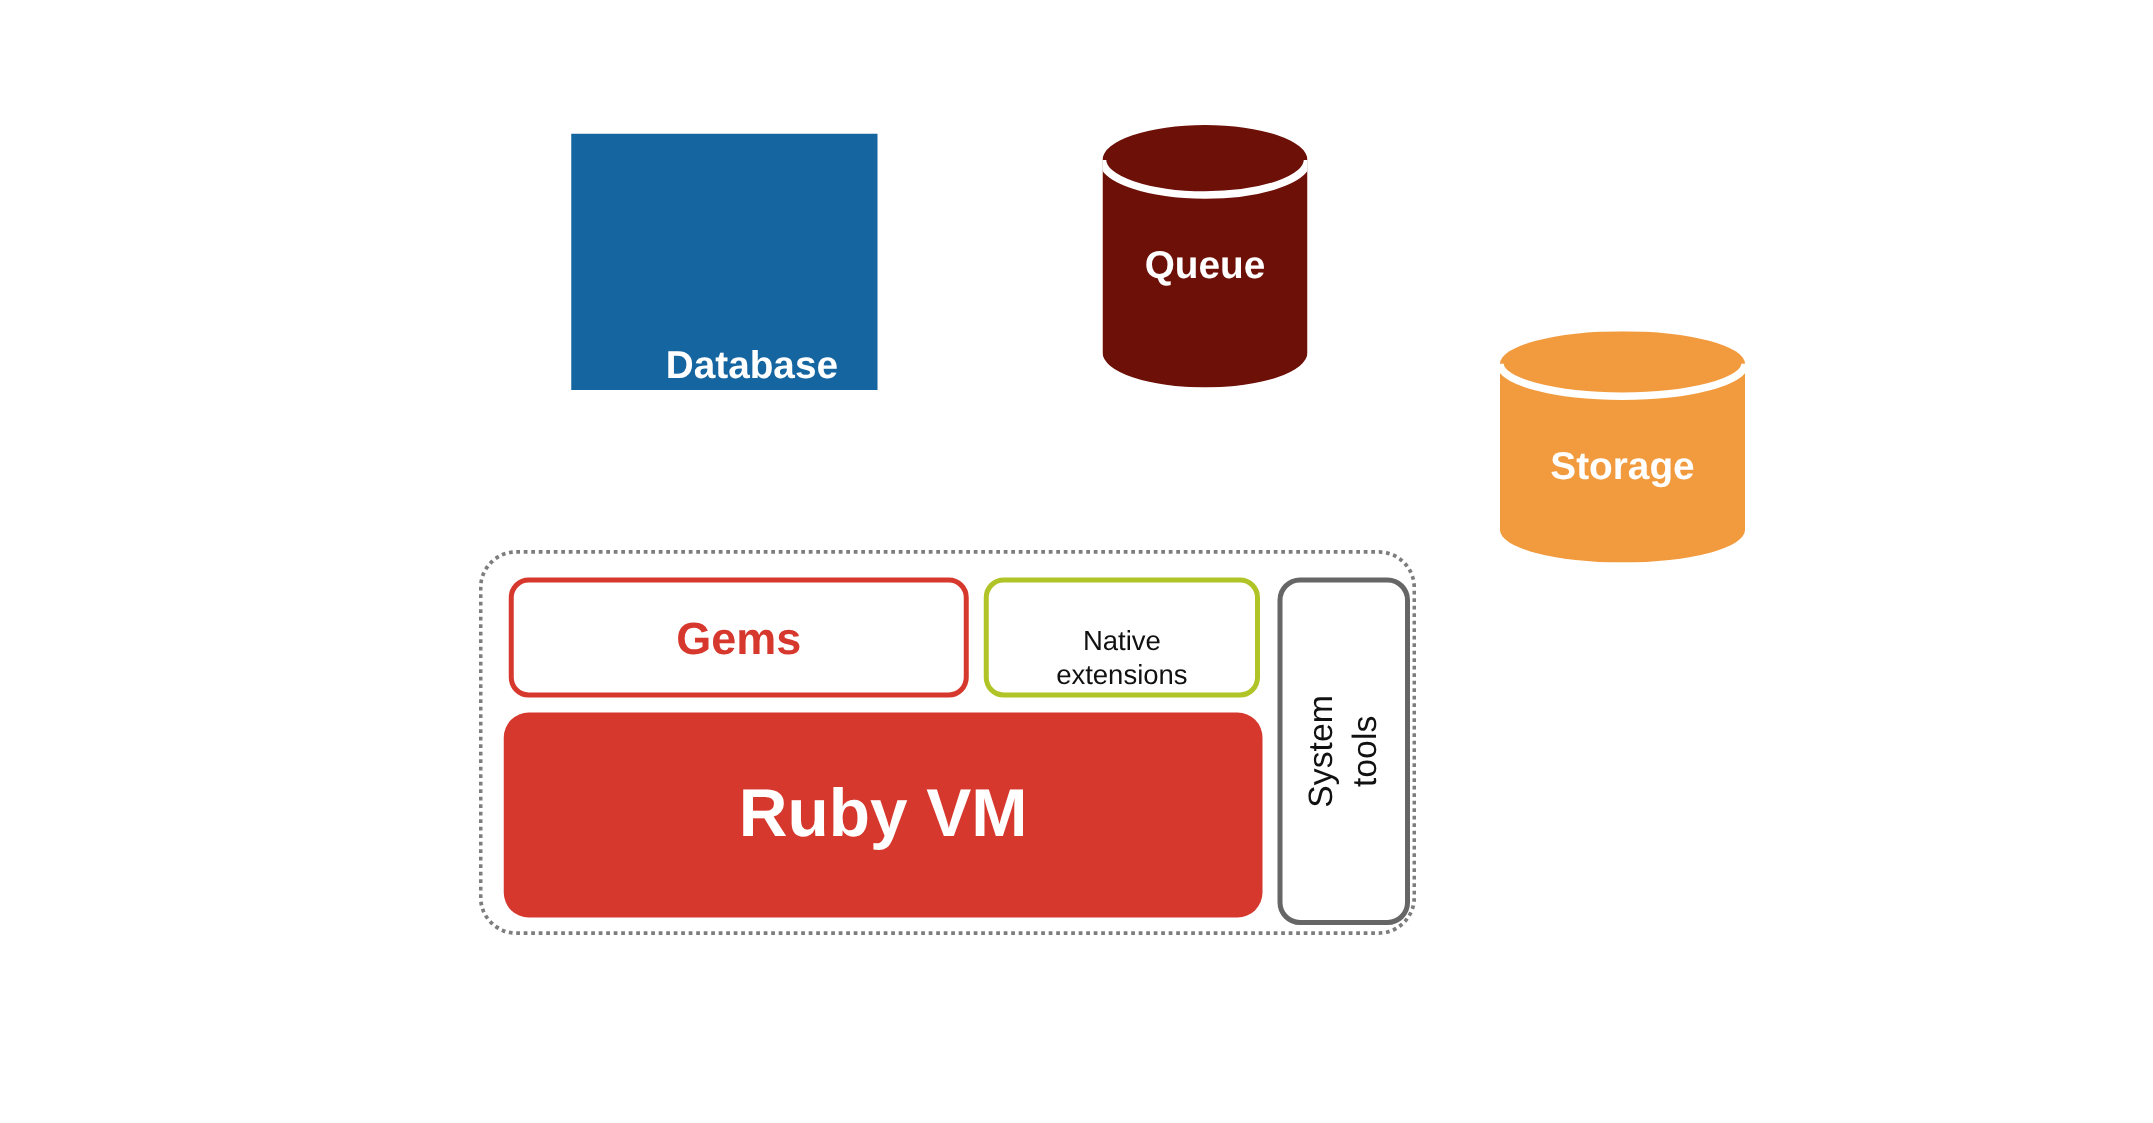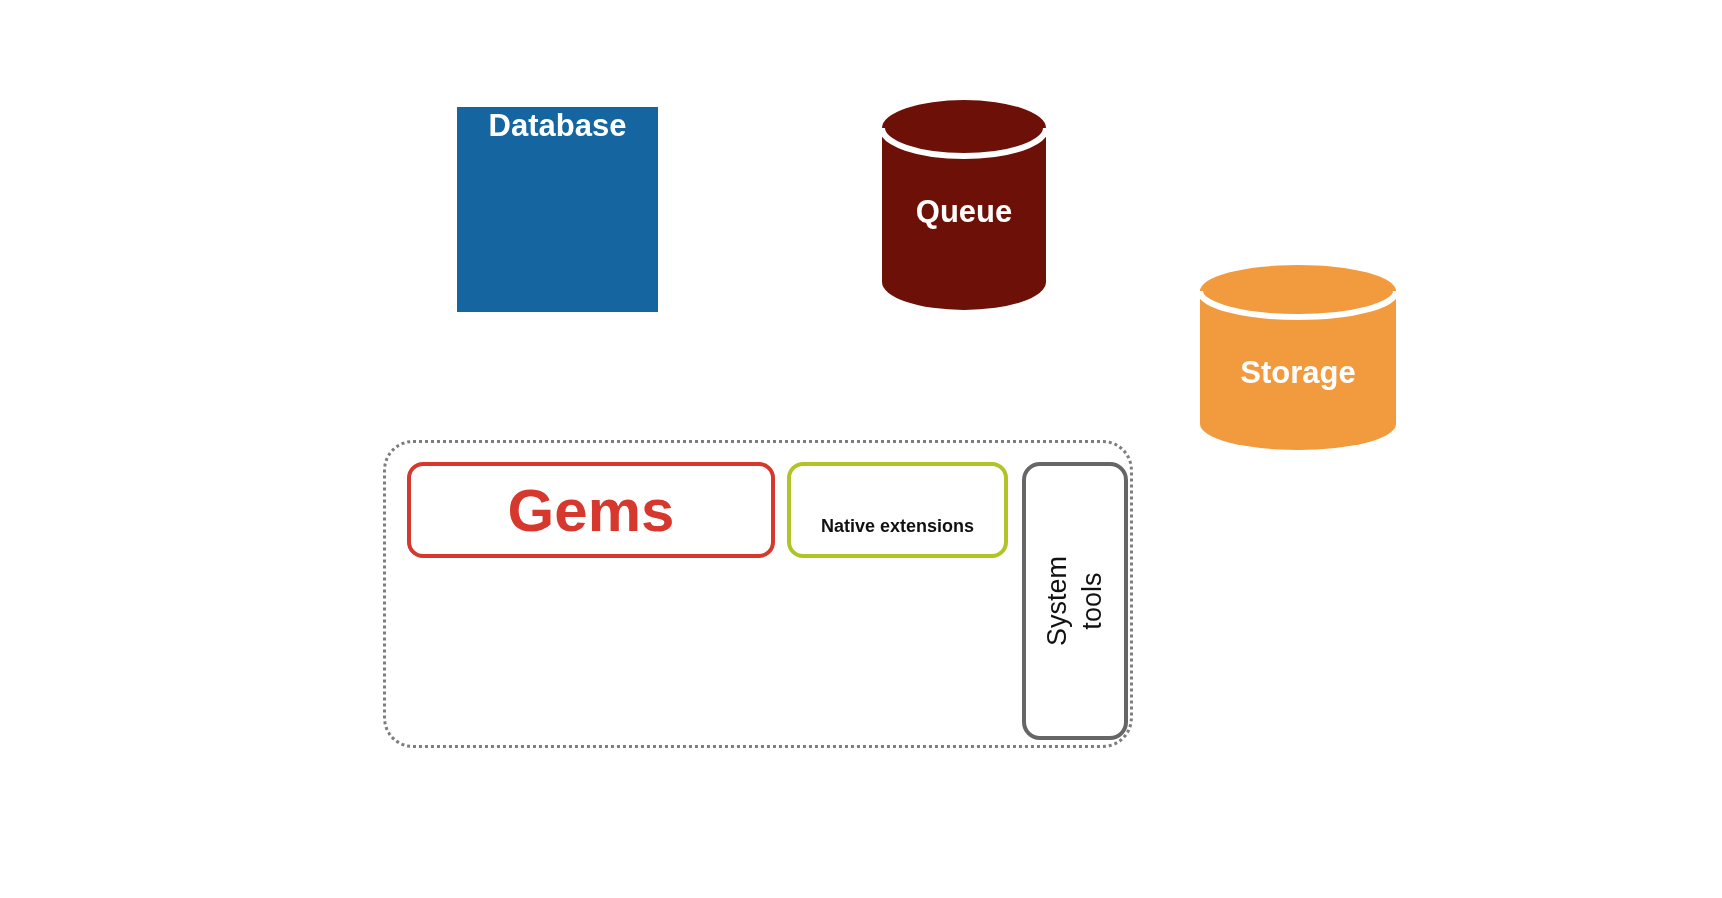--- a/index.html
+++ b/index.html
@@ -29,21 +29,21 @@
     padding-top: 30px; box-sizing: border-box;
   }
   .pentagon .label { font-size: 31px; width: 140px; }
 
   
   .square {
     position: absolute;
     left: 457px; top: 107px;
     width: 201px; height: 205px;
     background: var(--c);
-    display: flex; align-items: flex-start; justify-content: center;
+    display: flex; align-items: flex-end; justify-content: center; padding-left: 44px;
   }
   .square .label { font-size: 31px; }
 
   
   .cylinder {
     position: absolute;
     display: flex; align-items: center; justify-content: center;
     box-sizing: border-box;
   }
   .cylinder svg { position: absolute; inset: 0; width: 100%; height: 100%; }
@@ -62,28 +62,28 @@
     border-radius: 30px;
     box-sizing: border-box;
   }
   .runtime-box > div { position: absolute; display: flex; align-items: center; justify-content: center; box-sizing: border-box; }
   .gems-box {
     left: 21px; top: 19px; width: 368px; height: 96px;
     background: #ffffff;
     border: 4px solid var(--bc);
     border-radius: 16px;
   }
-  .gems-box .label { font-size: 60px; color: var(--tc); }
+  .gems-box .label { font-size: 36px; color: var(--tc); }
   .native-box {
     left: 401px; top: 19px; width: 221px; height: 96px;
     background: #ffffff;
     border: 4px solid var(--bc);
     border-radius: 16px;
   }
-  .native-box .label { font-size: 18px; font-weight: 700; color: var(--tc); width: 170px; margin-top: 32px; }
+  .native-box .label { font-size: 22px; font-weight: 400; color: var(--tc); width: 170px; margin-top: 32px; }
   .rubyvm-box {
     left: 17px; top: 127px; width: 607px; height: 164px;
     background: var(--c);
     border-radius: 20px;
   }
   .rubyvm-box .label { font-size: 54px; color: var(--tc); }
   .systools-box {
     left: 636px; top: 19px; width: 106px; height: 278px;
     background: #ffffff;
     border: 4px solid var(--bc);
@@ -125,20 +125,23 @@
   <div class="runtime-box">
 
     <div class="gems-box" style="--bc: #d6382d; --tc: #d6382d;">
       <span class="label">Gems</span>
     </div>
 
     <div class="native-box" style="--bc: #b1c427; --tc: #111111;">
       <span class="label">Native extensions</span>
     </div>
 
+    <div class="rubyvm-box" style="--c: #d6382d; --tc: #ffffff;">
+      <span class="label">Ruby VM</span>
+    </div>
 
     <div class="systools-box" style="--bc: #666666; --tc: #111111;">
       <span class="label">System tools</span>
     </div>
 
   </div>
 
 </div>
 
 </body></html>

